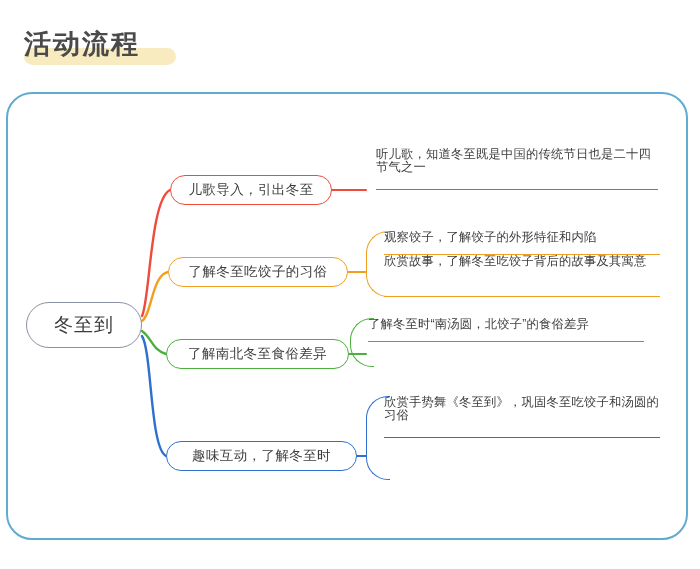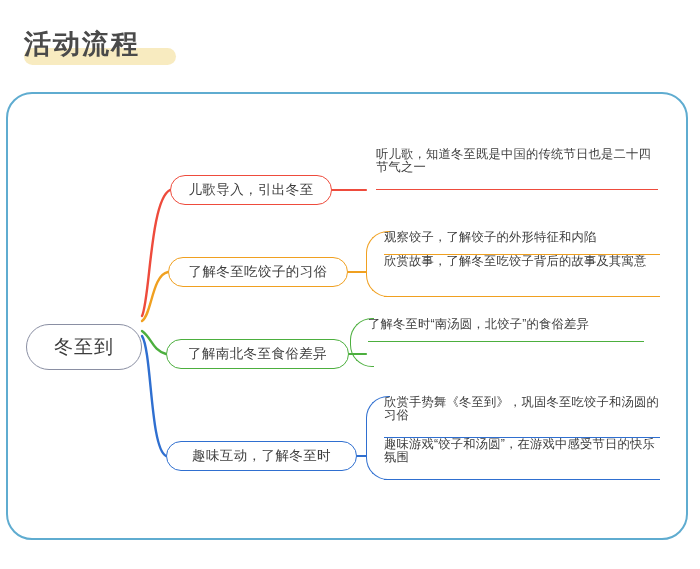--- a/index.html
+++ b/index.html
@@ -71,21 +71,20 @@
     top: 302px;
     width: 116px;
     height: 46px;
     border: 1.6px solid #8A8FA3;
     border-radius: 24px;
     background: #ffffff;
     display: flex;
     align-items: center;
     justify-content: center;
     box-sizing: border-box;
-    margin-top: 22px;
   }
   #central-node .node-text {
     font-size: 19px;
     color: #3c3c3c;
     letter-spacing: 1px;
     white-space: nowrap;
   }
 
   
   .branch-node {
@@ -209,16 +208,13 @@
 </div>
 
 <div class="branch-node" style="left:166px; top:441px; width:191px; border-color:#2F6FD0;">
   <span class="node-text">趣味互动，了解冬至时</span>
 </div>
 <div class="leaf-group" style="left:366px; top:396px; width:294px; height:84px;">
   <div class="leaf-bracket" style="border-color:#2F6FD0;"></div>
   <div class="leaf-item" style="left:18px; top:0px; width:276px; height:42px; border-bottom-color:#2F6FD0;">
     <span class="leaf-text">欣赏手势舞《冬至到》，巩固冬至吃饺子和汤圆的习俗</span>
   </div>
-  <div class="leaf-item" style="left:18px; top:42px; width:276px; height:42px; border-bottom-color:#2F6FD0;">
-    <span class="leaf-text">趣味游戏“饺子和汤圆”，在游戏中感受节日的快乐氛围</span>
-  </div>
 </div>
 
 </body></html>

